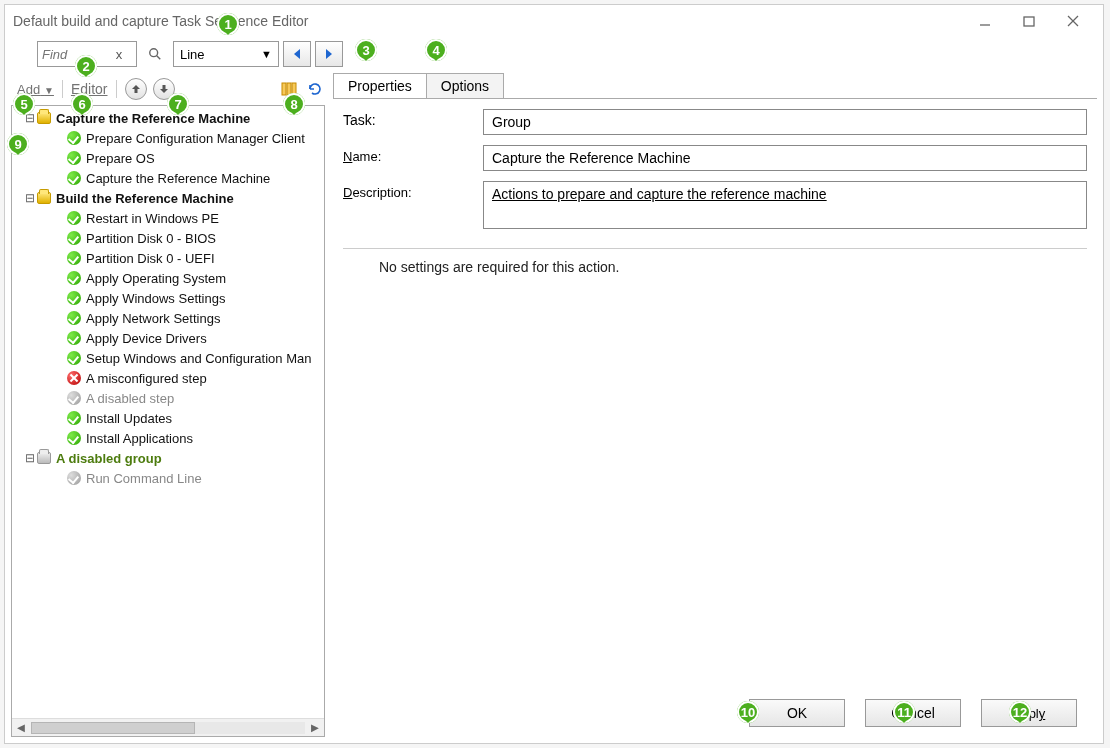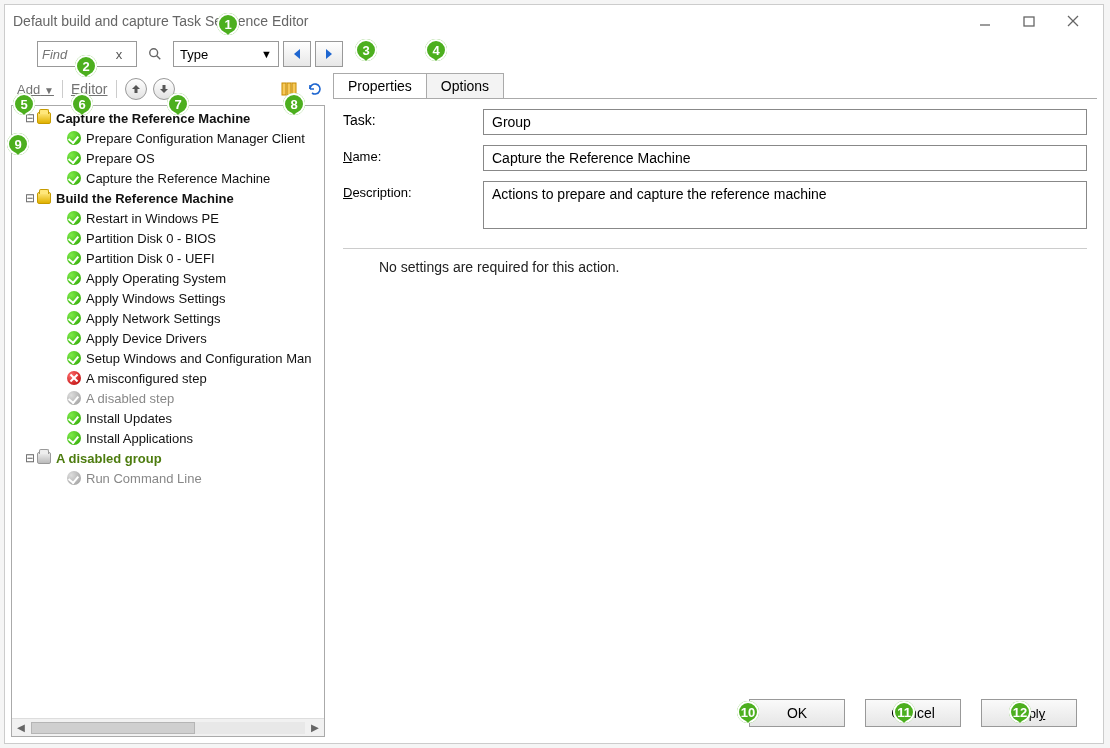--- a/index.html
+++ b/index.html
@@ -60,21 +60,21 @@
 .tabs { display: flex; height: 26px; }
 .tab { padding: 4px 14px; border: 1px solid #aaa; border-bottom: none; background: #fff; font-size: 14px; cursor: pointer; }
 .tab.inactive { background: #f3f3f3; }
 .tab + .tab { margin-left: -1px; }
 .form { border-top: 1px solid #aaa; margin-top: -1px; padding: 10px 10px 0 10px; flex:1; display:flex; flex-direction:column; }
 .form .frow { display: flex; align-items: flex-start; margin-bottom: 10px; }
 .form .flabel { width: 140px; font-size: 14px; padding-top: 3px; }
 .form .flabel .ul { text-decoration: underline; }
 .form .ffield { flex: 1; }
 .form input[type=text] { width: 100%; height: 26px; border: 1px solid #888; padding: 0 8px; font-size: 14px; }
-.form textarea { width: 100%; height: 48px; border: 1px solid #888; padding: 4px 8px; font-size: 14px; resize: none; overflow-y: scroll; }
+.form textarea { width: 100%; height: 48px; border: 1px solid #888; padding: 4px 8px; font-size: 14px; resize: none; overflow-y: scroll; text-decoration: underline; }
 .divider { height: 1px; background: #ccc; margin: 6px 0 10px 0; }
 .msg { font-size: 14px; color: #222; margin-left: 36px; }
 .footer { height: 48px; display: flex; align-items: center; justify-content: flex-end; gap: 20px; padding-right: 20px; }
 .btn { width: 96px; height: 28px; border: 1px solid #999; background: linear-gradient(#fafafa,#e6e6e6); cursor: pointer; font-size: 14px; }
 .callout { position: absolute; width: 22px; height: 22px; border-radius: 50%; background: #4caf1e; color: #fff; font-weight: 700; display: flex; align-items: center; justify-content: center; font-size: 13px; z-index: 50; pointer-events: none; box-shadow: 0 0 0 2px #fff inset; }
 .callout::after { content:""; position:absolute; bottom:-5px; left:50%; transform:translateX(-50%); border:5px solid transparent; border-top-color:#4caf1e; }
 </style>
 </head>
 <body>
 
@@ -106,21 +106,21 @@
           <input type="text" placeholder="Find" style="">
           <span class="clearx">x</span>
         </div>
         <div class="iconbtn">
           <svg viewBox="0 0 16 16" fill="none" stroke="#666" stroke-width="1.6">
               <circle cx="6.5" cy="6.5" r="4.5"></circle>
               <line x1="10" y1="10" x2="14" y2="14"></line>
             </svg>
         </div>
         <div class="scope">
-          <span>Type</span>
+          <span>Line</span>
           <span class="arrow">▼</span>
         </div>
         <div class="navbtn">
           <svg viewBox="0 0 14 14">
               <path d="M10 2 L4 7 L10 12 Z" fill="#1e66d0"></path>
             </svg>
         </div>
         <div class="navbtn">
           <svg viewBox="0 0 14 14">
               <path d="M4 2 L10 7 L4 12 Z" fill="#1e66d0"></path>

